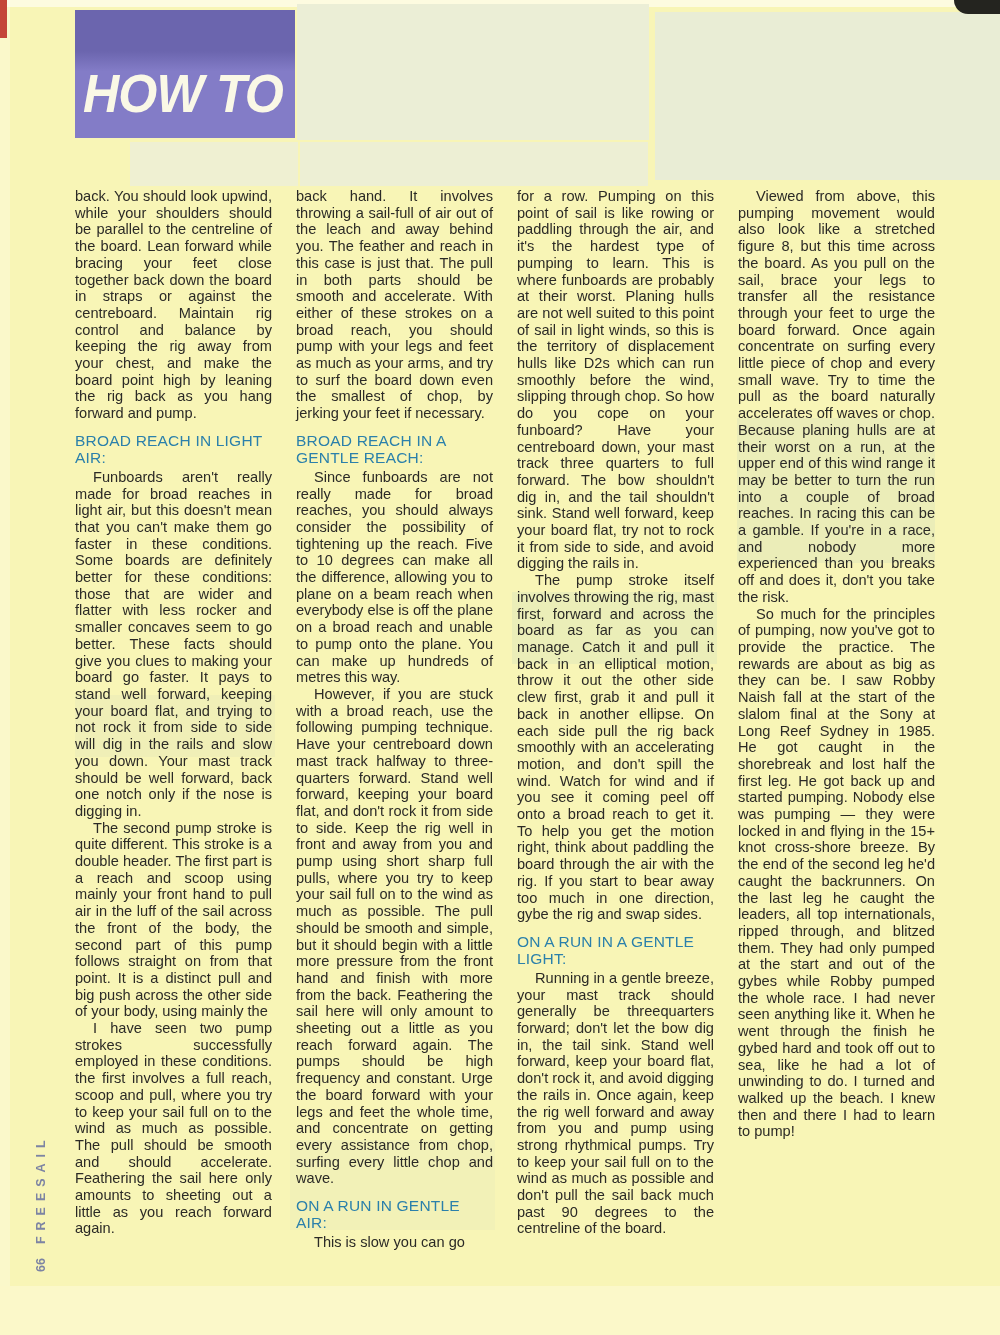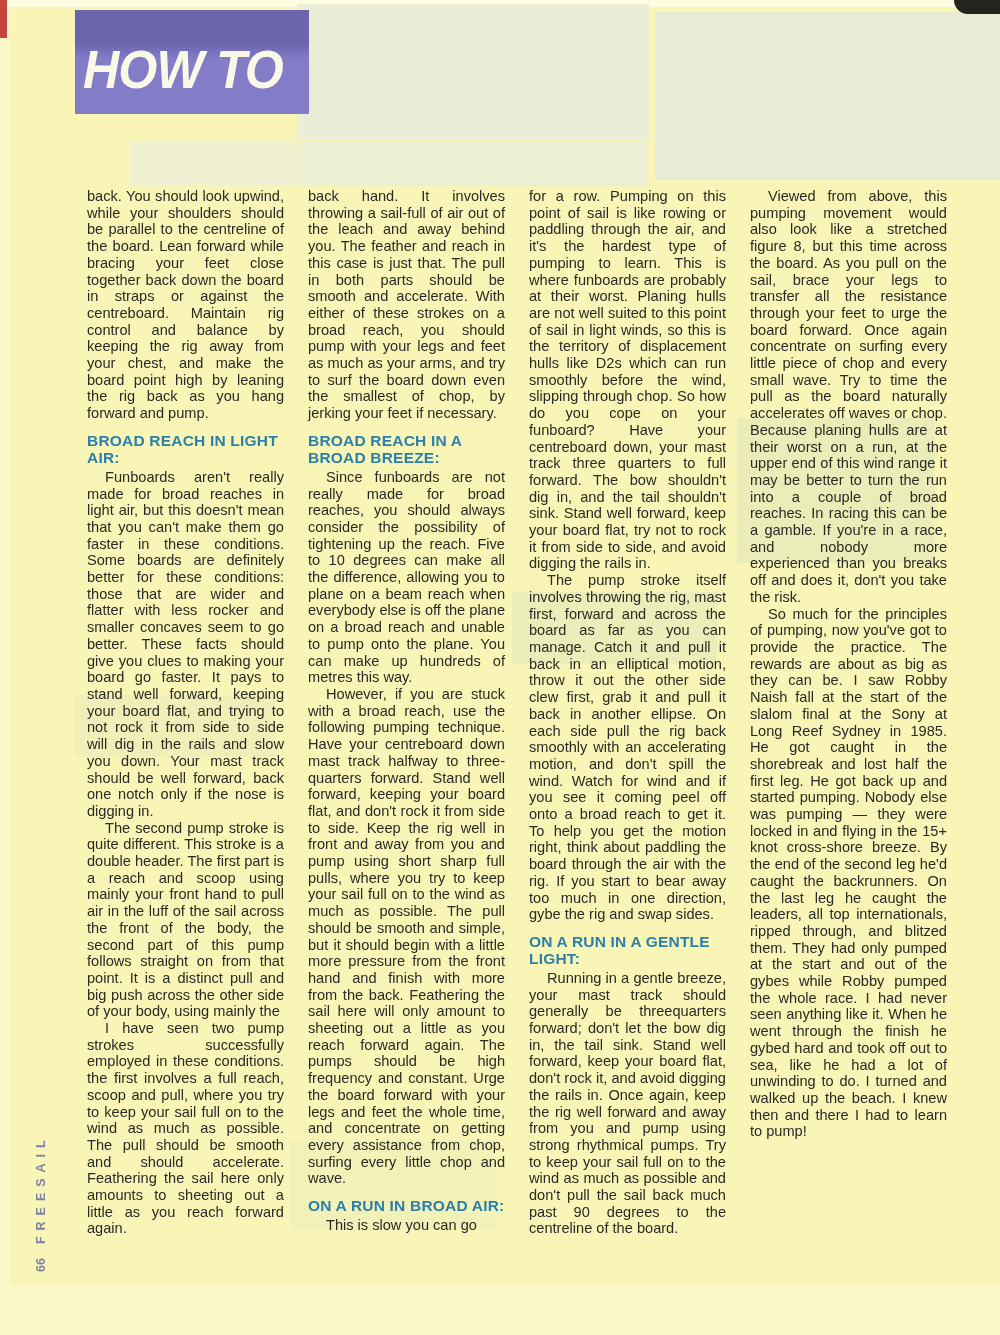--- a/index.html
+++ b/index.html
@@ -19,46 +19,45 @@
   .g1{left:297px;top:4px;width:352px;height:136px;background:#ebeed6;}
   .g2{left:655px;top:12px;width:345px;height:168px;background:#e9edd5;}
   .g3{left:130px;top:142px;width:168px;height:44px;background:#eff0d2;}
   .g4{left:300px;top:142px;width:348px;height:44px;background:#edefd4;}
   .g5{left:737px;top:418px;width:198px;height:145px;background:rgba(195,215,190,0.25);}
   .g6{left:512px;top:592px;width:205px;height:72px;background:rgba(200,220,190,0.28);}
   .g7{left:75px;top:695px;width:200px;height:62px;background:rgba(205,218,190,0.18);}
   .g8{left:290px;top:1140px;width:205px;height:90px;background:rgba(210,220,195,0.15);}
   
   .banner{
-    position:absolute;left:75px;top:10px;width:220px;height:104px;
+    position:absolute;left:75px;top:10px;width:220px;height:128px;
     background:linear-gradient(180deg,#6b65ae 0%,#6b65ae 32%,#837cc7 48%,#837cc7 100%);
-    padding-left:14px;
   }
   .banner-title{
     position:absolute;left:8px;bottom:14px;
     color:#faf8e6;font-weight:700;font-style:italic;
     font-size:54px;letter-spacing:-1px;white-space:nowrap;
     transform:scaleX(0.93);transform-origin:left bottom;
   }
   
   .cols{
     position:absolute;left:75px;top:188px;width:860px;
-    display:flex;gap:24px;margin-left:12px;
+    display:flex;gap:24px;
   }
   .column{width:197px;flex:0 0 197px;}
   .column p{
     margin:0;color:#2b2a26;
     font-size:14.6px;line-height:16.7px;
     text-align:justify;
   }
   .column p.indent{text-indent:18px;}
   .column p.bio{font-style:italic;}
   .column h3{
     margin:10px 0 3px 0;color:#2b80ab;
-    font-size:15.5px;line-height:17px;font-weight:700;
+    font-size:15.5px;line-height:17px;font-weight:400;
     text-align:left;letter-spacing:0.2px;
   }
   .end-mark{
     float:right;width:11px;height:11px;margin-top:4px;
     background:#3a3a33;display:inline-block;
   }
   
   .spine{
     position:absolute;left:34px;top:1272px;width:190px;height:18px;
     transform-origin:0 0;transform:rotate(-90deg);
@@ -94,24 +93,24 @@
   <div class="cols" id="cols">
       <div class="column">
         <p>back. You should look upwind, while your shoulders should be parallel to the centreline of the board. Lean forward while bracing your feet close together back down the board in straps or against the centreboard. Maintain rig control and balance by keeping the rig away from your chest, and make the board point high by leaning the rig back as you hang forward and pump.</p>
         <h3>BROAD REACH IN LIGHT AIR:</h3>
         <p class="indent">Funboards aren't really made for broad reaches in light air, but this doesn't mean that you can't make them go faster in these conditions. Some boards are definitely better for these conditions: those that are wider and flatter with less rocker and smaller concaves seem to go better. These facts should give you clues to making your board go faster. It pays to stand well forward, keeping your board flat, and trying to not rock it from side to side will dig in the rails and slow you down. Your mast track should be well forward, back one notch only if the nose is digging in.</p>
         <p class="indent">The second pump stroke is quite different. This stroke is a double header. The first part is a reach and scoop using mainly your front hand to pull air in the luff of the sail across the front of the body, the second part of this pump follows straight on from that point. It is a distinct pull and big push across the other side of your body, using mainly the</p>
         <p class="indent">I have seen two pump strokes successfully employed in these conditions. the first involves a full reach, scoop and pull, where you try to keep your sail full on to the wind as much as possible. The pull should be smooth and should accelerate. Feathering the sail here only amounts to sheeting out a little as you reach forward again.</p>
       </div>
       <div class="column">
         <p>back hand. It involves throwing a sail-full of air out of the leach and away behind you. The feather and reach in this case is just that. The pull in both parts should be smooth and accelerate. With either of these strokes on a broad reach, you should pump with your legs and feet as much as your arms, and try to surf the board down even the smallest of chop, by jerking your feet if necessary.</p>
-        <h3>BROAD REACH IN A BROAD BREEZE:</h3>
+        <h3>BROAD REACH IN A GENTLE REACH:</h3>
         <p class="indent">Since funboards are not really made for broad reaches, you should always consider the possibility of tightening up the reach. Five to 10 degrees can make all the difference, allowing you to plane on a beam reach when everybody else is off the plane on a broad reach and unable to pump onto the plane. You can make up hundreds of metres this way.</p>
         <p class="indent">However, if you are stuck with a broad reach, use the following pumping technique. Have your centreboard down mast track halfway to three-quarters forward. Stand well forward, keeping your board flat, and don't rock it from side to side. Keep the rig well in front and away from you and pump using short sharp full pulls, where you try to keep your sail full on to the wind as much as possible. The pull should be smooth and simple, but it should begin with a little more pressure from the front hand and finish with more from the back. Feathering the sail here will only amount to sheeting out a little as you reach forward again. The pumps should be high frequency and constant. Urge the board forward with your legs and feet the whole time, and concentrate on getting every assistance from chop, surfing every little chop and wave.</p>
-        <h3>ON A RUN IN BROAD AIR:</h3>
+        <h3>ON A RUN IN GENTLE AIR:</h3>
         <p class="indent">This is slow you can go</p>
       </div>
       <div class="column">
         <p>for a row. Pumping on this point of sail is like rowing or paddling through the air, and it's the hardest type of pumping to learn. This is where funboards are probably at their worst. Planing hulls are not well suited to this point of sail in light winds, so this is the territory of displacement hulls like D2s which can run smoothly before the wind, slipping through chop. So how do you cope on your funboard? Have your centreboard down, your mast track three quarters to full forward. The bow shouldn't dig in, and the tail shouldn't sink. Stand well forward, keep your board flat, try not to rock it from side to side, and avoid digging the rails in.</p>
         <p class="indent">The pump stroke itself involves throwing the rig, mast first, forward and across the board as far as you can manage. Catch it and pull it back in an elliptical motion, throw it out the other side clew first, grab it and pull it back in another ellipse. On each side pull the rig back smoothly with an accelerating motion, and don't spill the wind. Watch for wind and if you see it coming peel off onto a broad reach to get it. To help you get the motion right, think about paddling the board through the air with the rig. If you start to bear away too much in one direction, gybe the rig and swap sides.</p>
         <h3>ON A RUN IN A GENTLE LIGHT:</h3>
         <p class="indent">Running in a gentle breeze, your mast track should generally be threequarters forward; don't let the bow dig in, the tail sink. Stand well forward, keep your board flat, don't rock it, and avoid digging the rails in. Once again, keep the rig well forward and away from you and pump using strong rhythmical pumps. Try to keep your sail full on to the wind as much as possible and don't pull the sail back much past 90 degrees to the centreline of the board.</p>
       </div>
       <div class="column">
         <p class="indent">Viewed from above, this pumping movement would also look like a stretched figure 8, but this time across the board. As you pull on the sail, brace your legs to transfer all the resistance through your feet to urge the board forward. Once again concentrate on surfing every little piece of chop and every small wave. Try to time the pull as the board naturally accelerates off waves or chop. Because planing hulls are at their worst on a run, at the upper end of this wind range it may be better to turn the run into a couple of broad reaches. In racing this can be a gamble. If you're in a race, and nobody more experienced than you breaks off and does it, don't you take the risk.</p>

